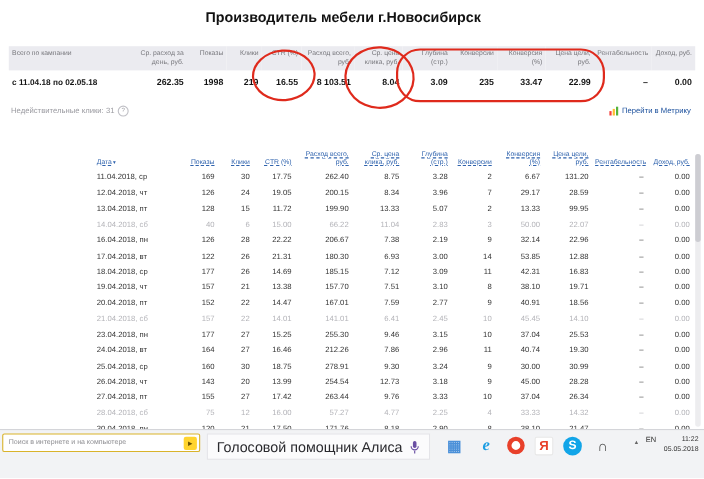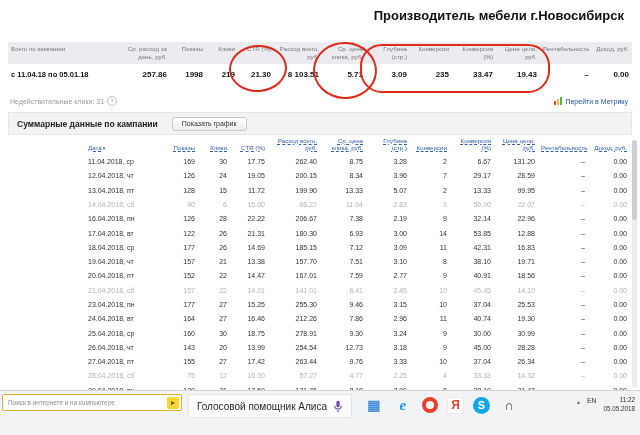--- a/index.html
+++ b/index.html
@@ -1,19 +1,19 @@
 <!DOCTYPE html>
 <html><head>
 <meta charset="utf-8">
 <style>
   html,body{margin:0;padding:0;background:#fff;}
   body{font-family:"Liberation Sans",sans-serif;}
   .screen{position:relative;width:640px;height:435px;background:#fff;overflow:hidden;}
 
-  .page-title{position:absolute;top:8px;left:0;right:16px;text-align:right;
+  .page-title{position:absolute;top:8px;left:0;right:16px;text-align:center;
     font-size:13px;font-weight:bold;color:#121212;}
 
   
   .summary{position:absolute;top:42px;left:8px;width:624px;border-collapse:collapse;table-layout:fixed;}
   .summary thead th{background:#ebebf0;font-size:6.2px;font-weight:normal;color:#77777c;
     text-align:right;vertical-align:top;padding:3px 3px;line-height:1.25;}
   .summary thead th:first-child{text-align:left;}
   .summary tbody td{font-size:8px;font-weight:bold;color:#141414;text-align:right;
     padding:6px 3px 5px;white-space:nowrap;}
   .summary tbody td:first-child{text-align:left;font-size:7.5px;}
@@ -57,21 +57,21 @@
 
   
   .taskbar{position:absolute;left:0;right:0;bottom:0;height:45px;background:#f2f3f5;
     border-top:1px solid #d4d5d9;display:flex;align-items:flex-start;padding-top:3px;box-sizing:border-box;}
   .search{width:180px;height:17px;margin-left:2px;background:#fff;border:1px solid #d9b32a;border-radius:2px;
     display:flex;align-items:center;justify-content:space-between;padding:0 2px 0 5px;box-sizing:border-box;cursor:text;}
   .s-text{font-size:6.4px;color:#8e8e92;white-space:nowrap;overflow:hidden;}
   .s-btn{width:12px;height:12px;background:#ffd42e;border-radius:2px;color:#6b5200;font-size:8px;
     display:flex;align-items:center;justify-content:center;cursor:pointer;flex:none;}
   .alisa{height:22px;margin-left:6px;background:#fbfbfc;border:1px solid #e4e4e8;display:flex;
-    align-items:center;gap:6px;padding:0 8px;font-size:10px;color:#2a2a2e;cursor:pointer;}
+    align-items:center;gap:6px;padding:0 8px;font-size:13px;color:#2a2a2e;cursor:pointer;}
   .tb-icons{display:flex;align-items:center;gap:9px;margin-left:12px;height:22px;}
   .tb-icon{width:20px;height:20px;display:flex;align-items:center;justify-content:center;
     font-weight:bold;font-size:12px;cursor:pointer;box-sizing:border-box;}
   .win{color:#4a90d9;font-size:14px;}
   .ie{color:#1b9de2;font-family:"Liberation Serif",serif;font-style:italic;font-size:15px;}
   .ybro{width:16px;height:16px;border:4px solid #e8402a;border-radius:50%;background:#fff;}
   .ya{background:#fff;border:1px solid #e8e8e8;color:#e8402a;font-size:12px;border-radius:2px;width:17px;height:17px;}
   .skype{background:#12a5e8;color:#fff;border-radius:50%;width:17px;height:17px;font-size:11px;}
   .phones{color:#444;font-size:13px;}
   .tray{margin-left:auto;display:flex;align-items:flex-start;gap:7px;padding-right:5px;}
@@ -114,31 +114,31 @@
           <th>Глубина (стр.)</th>
           <th>Конверсии</th>
           <th>Конверсия (%)</th>
           <th>Цена цели, руб.</th>
           <th>Рентабельность</th>
           <th>Доход, руб.</th>
         </tr>
       </thead>
     <tbody>
         <tr>
-          <td>с 11.04.18 по 05.01.18</td>
-          <td>257.86</td>
+          <td>с 11.04.18 по 02.05.18</td>
+          <td>262.35</td>
           <td>1998</td>
           <td>219</td>
-          <td>21.30</td>
+          <td>16.55</td>
           <td>8 103.51</td>
-          <td>5.71</td>
+          <td>8.04</td>
           <td>3.09</td>
           <td>235</td>
           <td>33.47</td>
-          <td>19.43</td>
+          <td>22.99</td>
           <td>–</td>
           <td>0.00</td>
         </tr>
       </tbody>
   </table>
 
   <div class="sub-row">
     <span class="invalid">
       <span>Недействительные клики: 31</span>
       <span class="help">?</span>
@@ -146,24 +146,20 @@
     <span class="metrica">
       <span class="m-icon">
           <i class="b1"></i>
           <i class="b2"></i>
           <i class="b3"></i>
         </span>
       <span>Перейти в Метрику</span>
     </span>
   </div>
 
-  <div class="section-bar">
-    <span class="sec-title">Суммарные данные по кампании</span>
-    <button class="chart-btn">Показать график</button>
-  </div>
 
   <div class="table-wrap">
     <table class="daily">
       <colgroup>
         <col style="width:75px">
           <col style="width:38px">
           <col style="width:32px">
           <col style="width:38px">
         <col style="width:52px">
           <col style="width:46px">

